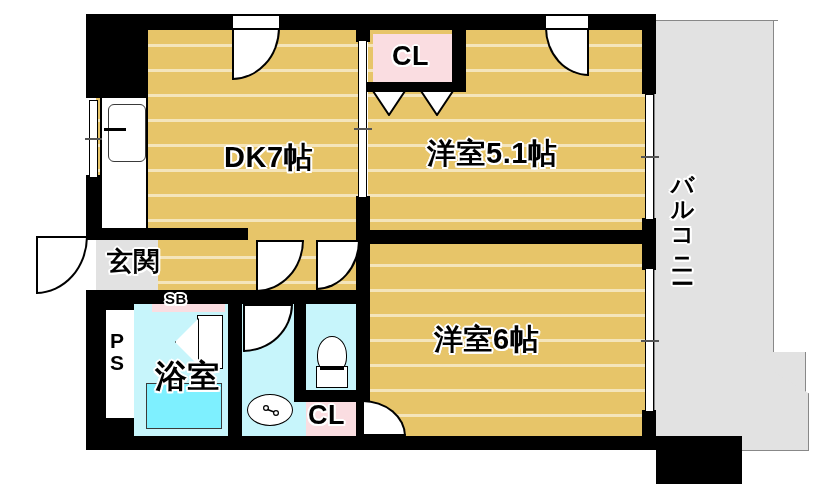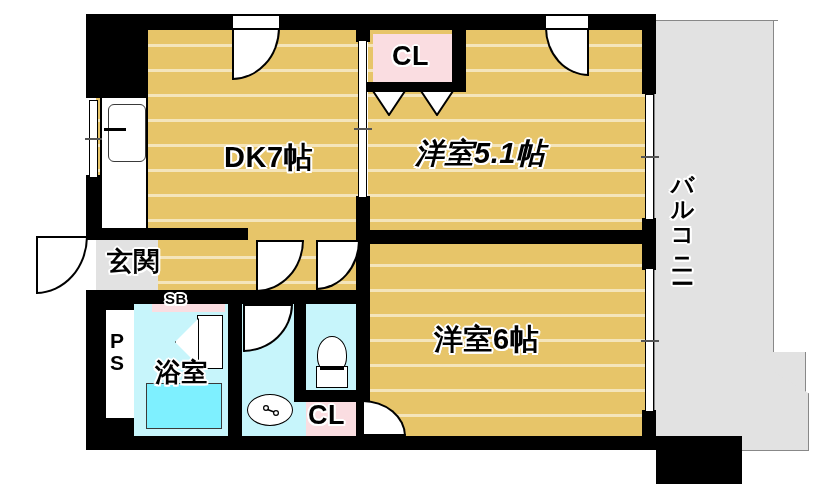--- a/index.html
+++ b/index.html
@@ -50,21 +50,21 @@
        1.5px 1.5px #fff, -1.5px 1.5px #fff, 1.5px -1.5px #fff, -1.5px -1.5px #fff;
     letter-spacing: .5px;
   }
   .lbl-room  { font-size: 29px; }
   .lbl-dk    { font-size: 29px; }
   .lbl-cl    { font-size: 27px; }
   .lbl-cl2   { font-size: 27px; }
   .lbl-sb    { font-size: 15px; }
   .lbl-ps    { font-size: 21px; line-height: 22px; text-align:center; }
   .lbl-ent   { font-size: 26px; margin-left: 15px; }
-  .lbl-bath  { font-size: 26px; }
+  .lbl-bath  { font-size: 32px; }
   .lbl-bal   { font-size: 23px; writing-mode: vertical-rl; text-orientation: upright; letter-spacing:2px;}
 
   
   .outline   { border: 2px solid #000; box-sizing: border-box; background:#fff; }
   .thin      { border: 1.5px solid #3a3a3a; box-sizing:border-box; }
 
   .door-arc {
     position: absolute;
     background: #ffffff;
     border: 2px solid #000;
@@ -222,21 +222,21 @@
   <div class="win-line" style="left:641px; top:156px; width:18px; height:2px;"></div>
 
   <div class="win-frame" style="left:645px; top:268px; width:9px; height:144px;"></div>
   <div class="win-line" style="left:641px; top:340px; width:18px; height:2px;"></div>
 
   <div class="win-frame" style="left:358px; top:40px; width:9px; height:158px;"></div>
   <div class="win-line" style="left:354px; top:128px; width:18px; height:2px;"></div>
 
   <div class="label lbl-dk" style="left:180px; top:138px;margin-left:44px;">DK7帖</div>
 
-  <div class="label lbl-room" style="left:415px; top:134px;font-style:italic;">洋室5.1帖</div>
+  <div class="label lbl-room" style="left:427px; top:134px;">洋室5.1帖</div>
 
   <div class="label lbl-room" style="left:434px; top:320px;">洋室6帖</div>
 
   <div class="label lbl-bath" style="left:155px; top:355px;">浴室</div>
 
   <div class="label lbl-ent" style="left:92px; top:244px;">玄関</div>
 
   <div class="label lbl-bal" style="left:668px; top:158px;">バルコニー</div>
 
   <div class="label lbl-cl" style="left:392px; top:41px;">CL</div>

